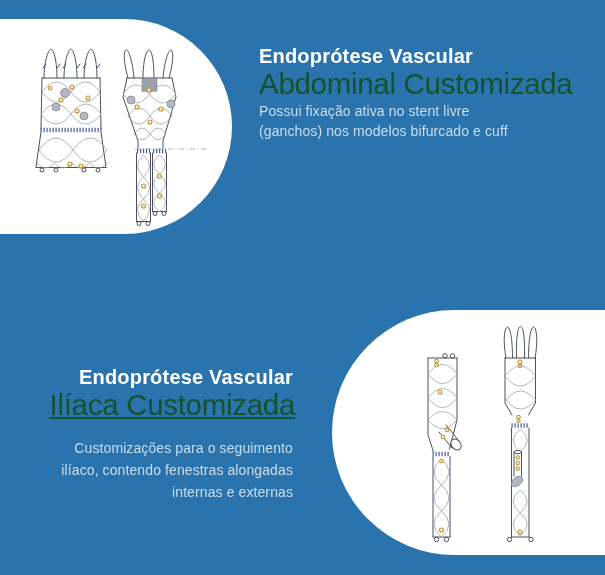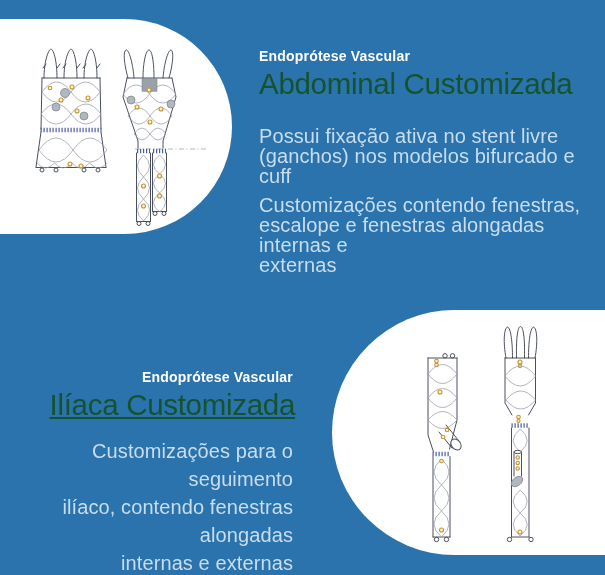--- a/index.html
+++ b/index.html
@@ -19,28 +19,28 @@
   .band{stroke:#4a5dac;stroke-width:4.5;stroke-dasharray:1.2 1.8;fill:none;}
   .guide{stroke:#93a9c0;stroke-width:.8;stroke-dasharray:5 2.5 1 2.5;fill:none;}
   .gold{stroke:#c2952c;stroke-width:1.1;fill:#fbf0d2;}
   .graydisc{fill:#b2b7bf;stroke:#848a93;stroke-width:.8;}
   .grayfill{fill:#9ba1a9;stroke:#7c828b;stroke-width:.6;}
   .whitefill{fill:#ffffff;stroke:#4b515c;stroke-width:1;}
   .eyelet{fill:none;stroke:#4b515c;stroke-width:1;}
   .text-block{position:absolute;color:#fff;}
   .text-abdominal{left:259px;top:48px;width:335px;text-align:left;}
   .text-iliaca{left:30px;top:369px;width:263px;text-align:right;}
-  .eyebrow{font-size:14px;font-weight:700;line-height:17px;letter-spacing:.2px;color:#ffffff;}
+  .eyebrow{font-size:20px;font-weight:700;line-height:17px;letter-spacing:.2px;color:#ffffff;}
   .title{font-size:29.5px;line-height:31px;margin:3px 0 0;font-weight:400;letter-spacing:-.3px;
          white-space:nowrap;color:#14532d;}
   .text-iliaca .title{margin-right:-2px;text-decoration:underline;}
-  .para{margin:27px 0 0;font-size:20px;line-height:20px;letter-spacing:.1px;
+  .para{margin:2px 0 0;font-size:14px;line-height:20px;letter-spacing:.1px;
         white-space:pre-line;color:#c8ddee;font-weight:400;}
   .para + .para{margin-top:9px;}
-  .text-iliaca .para{margin-top:17px;line-height:28px;}
+  .text-iliaca .para{margin-top:17px;line-height:22px;}
 </style>
 </head>
 <body>
 
 <div class="canvas">
   <div class="blue-panel"></div>
 
   <div class="capsule capsule-tl"></div>
   <div class="capsule capsule-br"></div>
 
@@ -154,23 +154,20 @@
       <circle class="eyelet" cx="509.5" cy="539.5" r="2.2"></circle>
       <circle class="eyelet" cx="531" cy="539.5" r="2.2"></circle>
     </g>
   </svg>
 
   <section class="text-block text-abdominal">
     <div class="eyebrow">Endoprótese Vascular</div>
     <h1 class="title">Abdominal Customizada</h1>
     <p class="para">Possui fixação ativa no stent livre
 (ganchos) nos modelos bifurcado e cuff</p>
-    <p class="para">Customizações contendo fenestras,
-escalope e fenestras alongadas internas e
-externas</p>
   </section>
 
   <section class="text-block text-iliaca">
     <div class="eyebrow">Endoprótese Vascular</div>
     <h1 class="title">Ilíaca Customizada</h1>
     <p class="para">Customizações para o seguimento
 ilíaco, contendo fenestras alongadas
 internas e externas</p>
   </section>
 </div>

